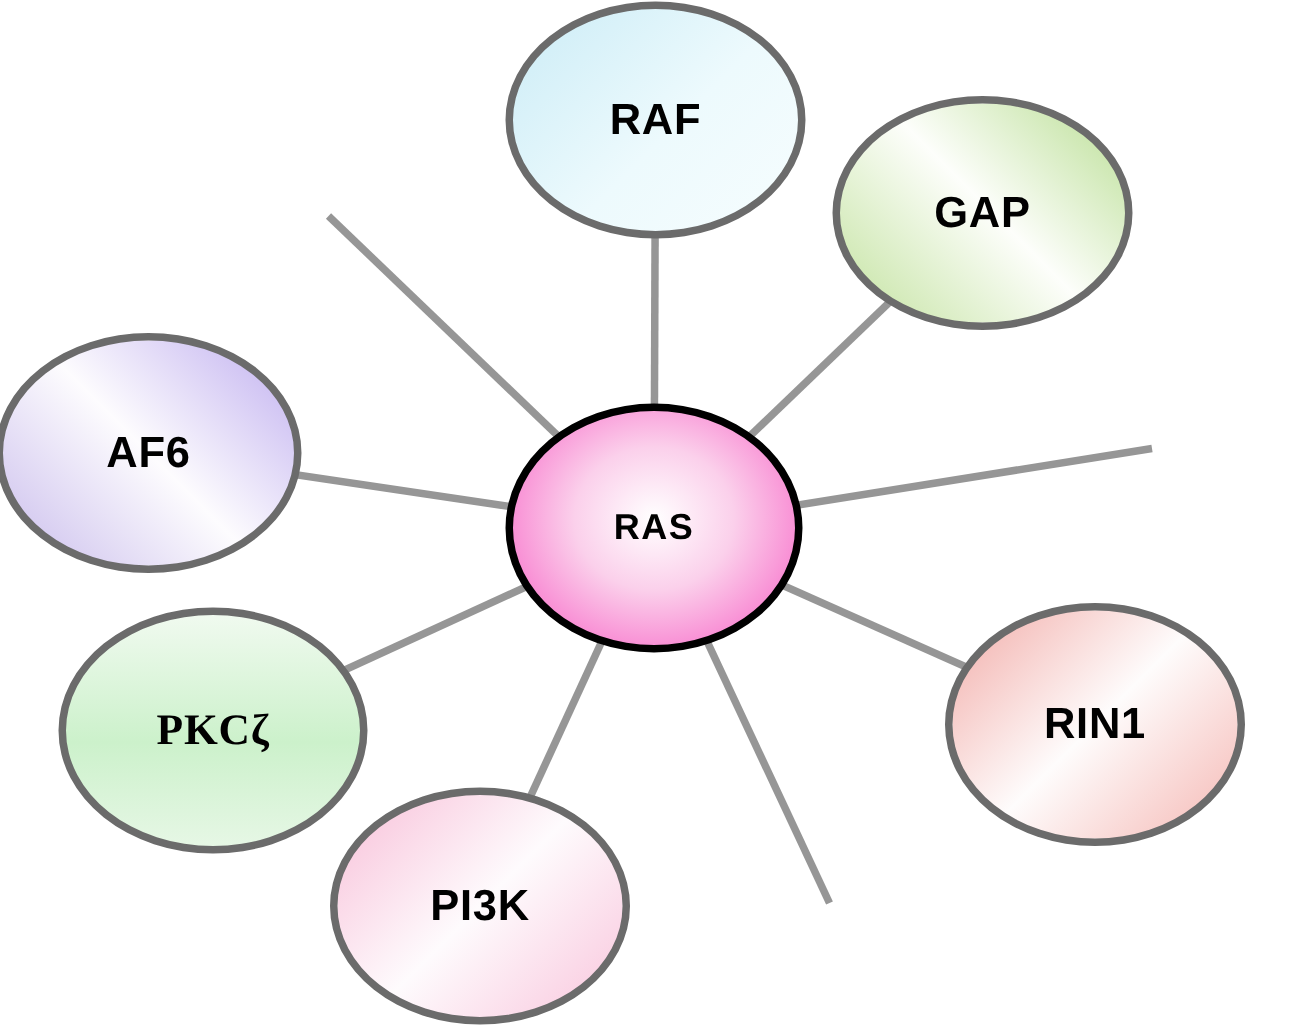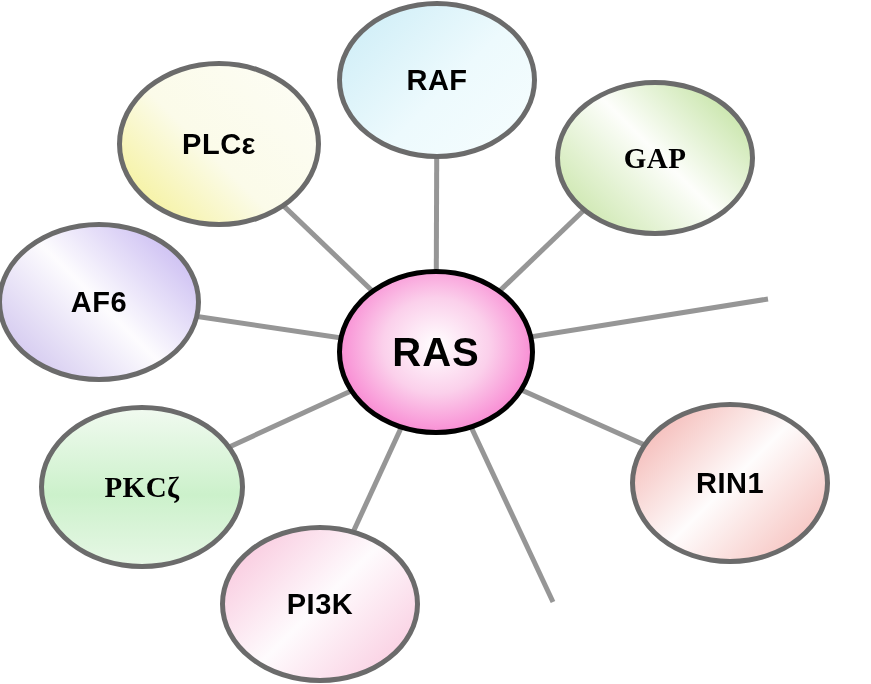--- a/index.html
+++ b/index.html
@@ -36,21 +36,21 @@
     font-weight: bold;
     font-size: 29px;
     color: #000000;
     letter-spacing: 0.5px;
     white-space: nowrap;
   }
   .node.center-node {
     border-width: 5px;
   }
   .node.center-node .label {
-    font-size: 40px;
+    font-size: 24px;
     letter-spacing: 1px;
   }
 </style>
 </head>
 <body>
 
 <div class="figure">
 
   <svg class="connectors" viewBox="0 0 871 684" aria-hidden="true">
     <line class="conn" x1="436" y1="352" x2="437" y2="80" stroke="#969696" stroke-width="5"></line>
@@ -61,21 +61,21 @@
     <line class="conn" x1="436" y1="352" x2="320" y2="604" stroke="#969696" stroke-width="5"></line>
     <line class="conn" x1="436" y1="352" x2="142" y2="487" stroke="#969696" stroke-width="5"></line>
     <line class="conn" x1="436" y1="352" x2="100" y2="302" stroke="#969696" stroke-width="5"></line>
     <line class="conn" x1="436" y1="352" x2="219" y2="144" stroke="#969696" stroke-width="5"></line>
   </svg>
 
   <div class="node" style="left: 337px; top: 1px; width: 200px; height: 158px; background: linear-gradient(135deg, rgb(203, 236, 246) 0%, rgb(237, 250, 253) 55%, rgb(246, 253, 254) 100%); border-color: rgb(107, 107, 107);">
     <span class="label">RAF</span>
   </div>
 
-  <div class="node" style="left: 555px; top: 80px; width: 200px; height: 156px; background: linear-gradient(45deg, rgb(194, 226, 158) 0%, rgb(253, 254, 251) 52%, rgb(185, 222, 147) 100%); border-color: rgb(107, 107, 107); font-family: Liberation Serif, serif;">
+  <div class="node" style="left: 555px; top: 64px; width: 200px; height: 156px; background: linear-gradient(45deg, rgb(194, 226, 158) 0%, rgb(253, 254, 251) 52%, rgb(185, 222, 147) 100%); border-color: rgb(107, 107, 107);">
     <span class="label">GAP</span>
   </div>
 
 
   <div class="node" style="left: 630px; top: 402px; width: 200px; height: 162px; background: linear-gradient(135deg, rgb(242, 172, 168) 0%, rgb(254, 252, 252) 50%, rgb(245, 183, 179) 100%); border-color: rgb(107, 107, 107);">
     <span class="label">RIN1</span>
   </div>
 
 
   <div class="node" style="left: 220px; top: 525px; width: 200px; height: 158px; background: linear-gradient(135deg, rgb(248, 191, 216) 0%, rgb(254, 251, 253) 50%, rgb(249, 197, 220) 100%); border-color: rgb(107, 107, 107);">
@@ -83,21 +83,18 @@
   </div>
 
   <div class="node" style="left: 39px; top: 405px; width: 206px; height: 164px; background: linear-gradient(rgb(240, 250, 239) 0%, rgb(204, 241, 203) 55%, rgb(230, 247, 229) 100%); border-color: rgb(107, 107, 107); font-family: Liberation Serif, serif;">
     <span class="label">PKCζ</span>
   </div>
 
   <div class="node" style="left: -3px; top: 222px; width: 204px; height: 160px; background: linear-gradient(45deg, rgb(201, 188, 236) 0%, rgb(253, 252, 254) 50%, rgb(191, 174, 239) 100%); border-color: rgb(107, 107, 107);">
     <span class="label">AF6</span>
   </div>
 
-  <div class="node" style="left: 117px; top: 61px; width: 204px; height: 166px; background: linear-gradient(45deg, rgb(244, 239, 140) 0%, rgb(251, 251, 233) 45%, rgb(253, 253, 246) 100%); border-color: rgb(107, 107, 107);">
-    <span class="label">PLCε</span>
-  </div>
 
   <div class="node center-node" style="left: 337px; top: 269px; width: 198px; height: 166px; background: radial-gradient(at 50% 46%, rgb(255, 255, 255) 0%, rgb(251, 208, 235) 40%, rgb(247, 103, 199) 92%); border-color: rgb(0, 0, 0);">
     <span class="label">RAS</span>
   </div>
 
 </div>
 
 </body></html>

